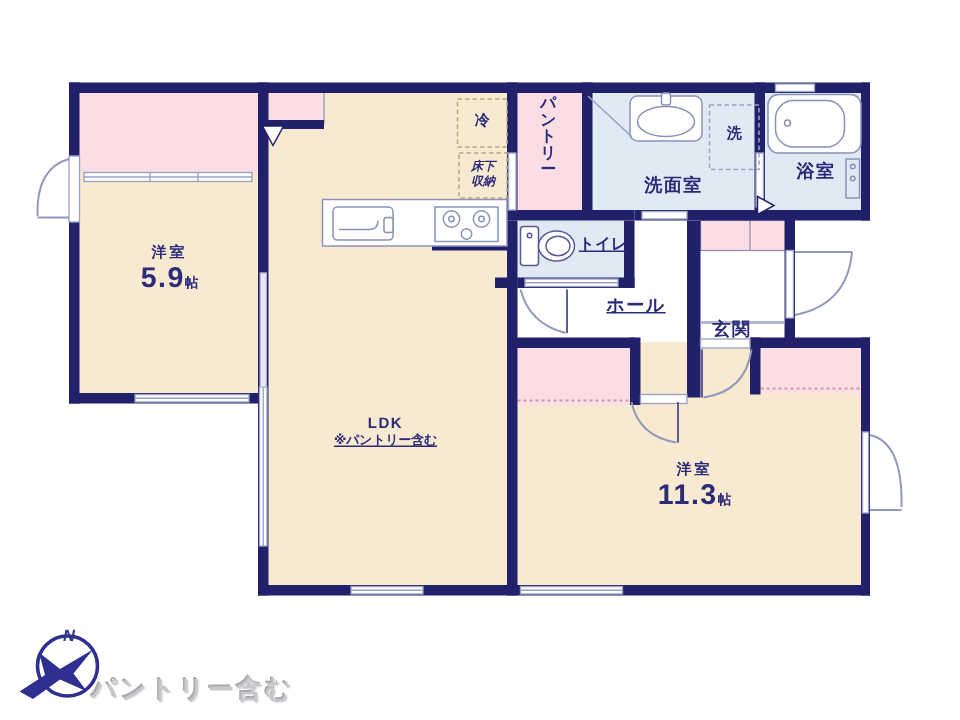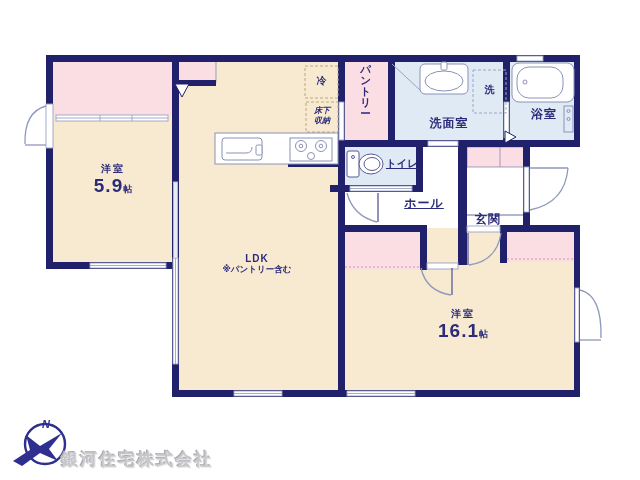--- a/index.html
+++ b/index.html
@@ -3,21 +3,21 @@
 <meta charset="utf-8">
 <style>
   html,body{margin:0;padding:0;background:#ffffff;}
   #canvas{position:relative;width:640px;height:480px;background:#ffffff;overflow:hidden;
           font-family:"Liberation Sans","DejaVu Sans",sans-serif;}
   #plan-svg{position:absolute;left:0;top:0;}
   .lbl{position:absolute;color:#2b2b7a;text-align:center;line-height:1.15;white-space:nowrap;}
   .room-name{font-size:10px;font-weight:bold;letter-spacing:2px;}
   .room-size{font-size:19px;font-weight:bold;letter-spacing:1px;}
   .room-unit{font-size:9px;font-weight:bold;letter-spacing:0;}
-  .room-note{font-size:8.5px;font-weight:bold;letter-spacing:0;}
+  .room-note{font-size:8.5px;font-weight:bold;letter-spacing:0;text-decoration:underline;}
   .small-name{font-size:12px;font-weight:bold;letter-spacing:1px;}
   .tiny-name{font-size:10.5px;font-weight:bold;letter-spacing:0;}
   .box-lbl{font-size:10px;font-weight:bold;color:#2b2b7a;}
   .ufs-lbl{font-size:8px;font-weight:bold;color:#2b2b7a;line-height:1.2;}
   .vertical{white-space:normal;word-break:break-all;width:13px;line-height:1.05;}
   #company{position:absolute;left:61px;top:448px;font-size:17px;font-weight:bold;
            letter-spacing:2px;color:#c7c7cb;text-shadow:1px 1px 0 #e9e9ec,-1px -1px 0 #ababaf;}
   #compass-n{position:absolute;left:42px;top:418px;font-size:11px;font-style:italic;
              font-weight:bold;color:#2f2f8f;}
 </style>
@@ -164,39 +164,39 @@
     <path d="M 13 461 L 30 450 L 26 435 L 40 446 L 62 433 L 49 449 L 58 461 L 40 453 L 22 466 Z" fill="#2f2f8f" stroke="none"></path>
   </g>
 </svg>
 
 <div class="lbl" style="left:70px;top:163px;width:86px;">
   <div class="room-name">洋室</div>
   <div><span class="room-size">5.9</span><span class="room-unit">帖</span></div>
 </div>
 
 <div class="lbl" style="left:205px;top:253px;width:104px;">
-  <div class="room-name" style="letter-spacing:1px;">LDK</div>
+  <div class="room-name" style="letter-spacing:1px;margin-top:24px;">LDK</div>
   <div class="room-note">※パントリー含む</div>
 </div>
 
 <div class="lbl" style="left:420px;top:308px;width:86px;">
   <div class="room-name">洋室</div>
-  <div><span class="room-size">16.1</span><span class="room-unit">帖</span></div>
+  <div><span class="room-size">11.3</span><span class="room-unit">帖</span></div>
 </div>
 
 <div class="lbl small-name" style="left:413px;top:101px;width:72px;margin-top:16px;">洗面室</div>
 <div class="lbl small-name" style="left:516px;top:108px;width:56px;">浴室</div>
 <div class="lbl tiny-name" style="left:380px;top:157px;width:44px;text-decoration:underline;">トイレ</div>
 <div class="lbl small-name" style="left:396px;top:197px;width:56px;text-decoration:underline;">ホール</div>
 <div class="lbl small-name" style="left:464px;top:182px;width:48px;margin-top:31px;">玄関</div>
 <div class="lbl tiny-name vertical" style="left:359px;top:64px;">パントリー</div>
 
 <div class="lbl box-lbl" style="left:305px;top:75px;width:33px;">冷</div>
 <div class="lbl ufs-lbl" style="left:306px;top:106px;width:32px;font-style:italic;">
   <div>床下</div>
   <div>収納</div>
 </div>
 <div class="lbl box-lbl" style="left:473px;top:84px;width:33px;">洗</div>
 
-<div id="company">銀河住宅株式会社</div>
+<div id="company">パントリー含む</div>
 <div id="compass-n">N</div>
 
 </div>
 
 </body></html>

